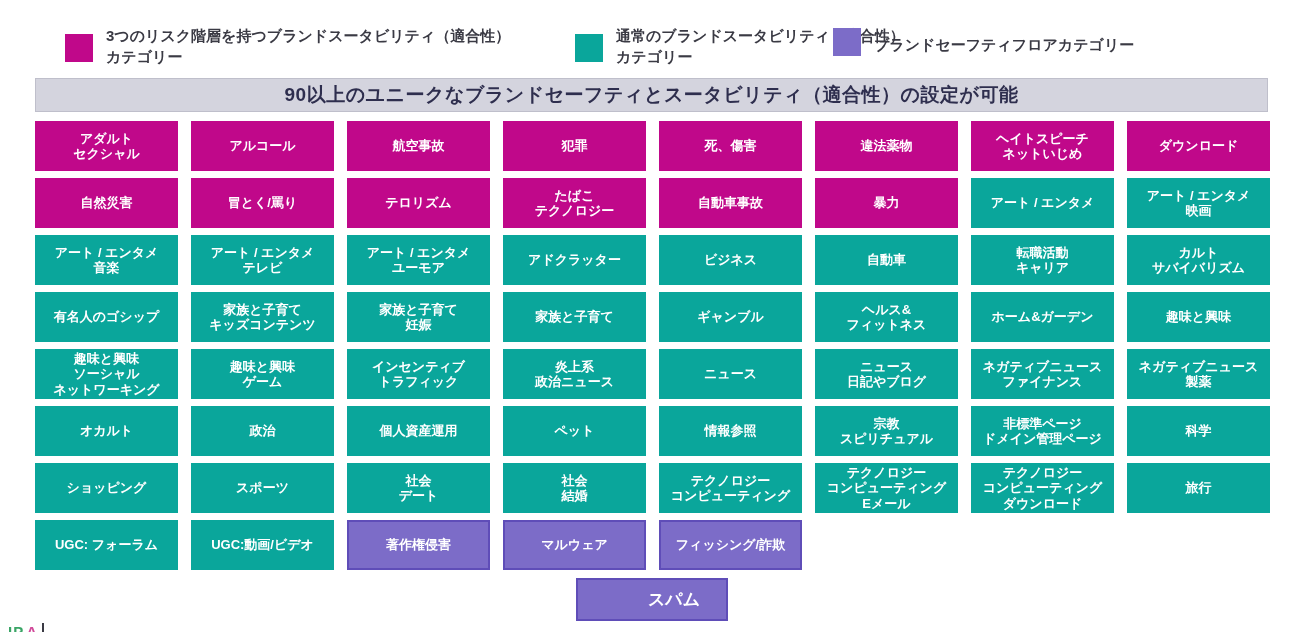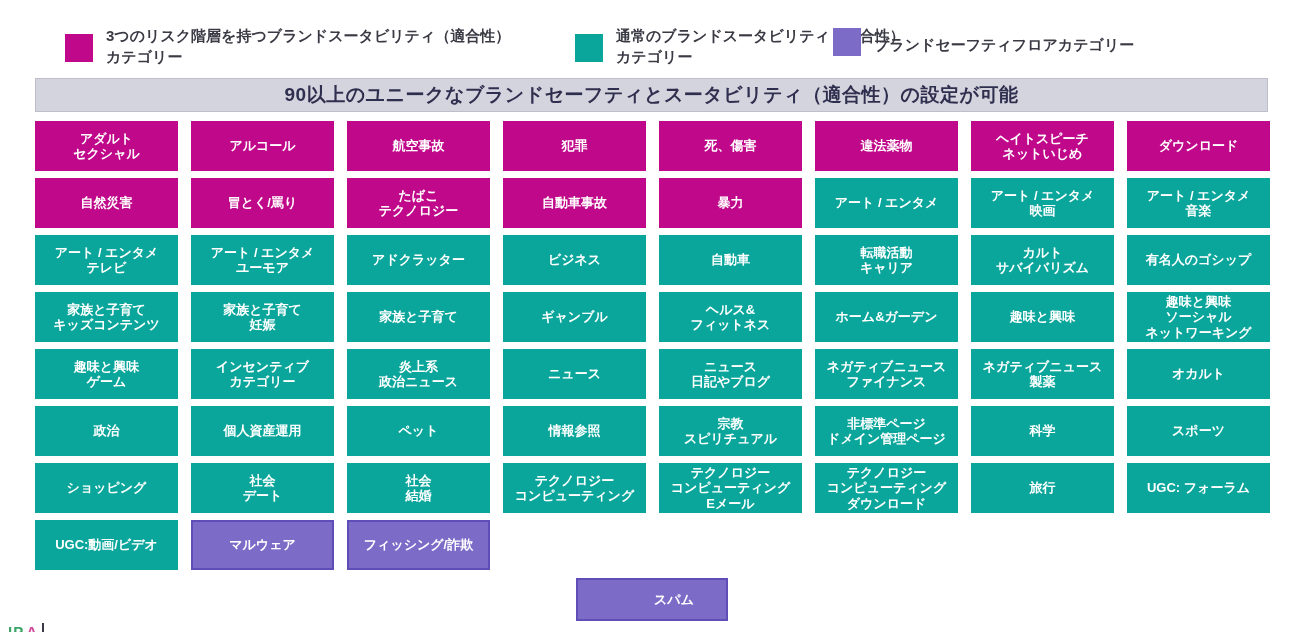--- a/index.html
+++ b/index.html
@@ -39,21 +39,21 @@
     color:#ffffff;font-weight:bold;font-size:13px;line-height:1.18;
     white-space:pre-line;
   }
   .risk3{background:var(--risk3);}
   .standard{background:var(--standard);}
   .floor{background:var(--floor);border:2px solid var(--floorBorder);}
   
   .spam-tile{
     position:absolute;left:576px;top:578px;width:152px;height:43px;
     box-sizing:border-box;display:flex;align-items:center;justify-content:center;
-    color:#fff;font-weight:bold;font-size:13px;padding-left:44px;
+    color:#fff;font-weight:bold;font-size:17px;padding-left:44px;
   }
   
   .partial-logo{
     position:absolute;left:8px;top:623px;height:9px;overflow:hidden;
     font-size:15px;font-weight:bold;letter-spacing:1px;display:flex;gap:2px;
   }
   .partial-logo .p1{color:#3aa566;}
   .partial-logo .p2{color:#d14a9a;}
   .partial-logo .bar{width:2px;height:14px;background:#3a3a44;margin-left:2px;}
 </style>
@@ -83,20 +83,21 @@
     <div class="tile risk3">アルコール</div>
     <div class="tile risk3">航空事故</div>
     <div class="tile risk3">犯罪</div>
     <div class="tile risk3">死、傷害</div>
     <div class="tile risk3">違法薬物</div>
     <div class="tile risk3">ヘイトスピーチ
 ネットいじめ</div>
     <div class="tile risk3">ダウンロード</div>
     <div class="tile risk3">自然災害</div>
     <div class="tile risk3">冒とく/罵り</div>
+    <div class="tile risk3">テロリズム</div>
     <div class="tile risk3">たばこ
 テクノロジー</div>
     <div class="tile risk3">自動車事故</div>
     <div class="tile risk3">暴力</div>
     <div class="tile standard">アート / エンタメ</div>
     <div class="tile standard">アート / エンタメ
 映画</div>
     <div class="tile standard">アート / エンタメ
 音楽</div>
     <div class="tile standard">アート / エンタメ
@@ -120,57 +121,58 @@
     <div class="tile standard">ヘルス&amp;
 フィットネス</div>
     <div class="tile standard">ホーム&amp;ガーデン</div>
     <div class="tile standard">趣味と興味</div>
     <div class="tile standard">趣味と興味
 ソーシャル
 ネットワーキング</div>
     <div class="tile standard">趣味と興味
 ゲーム</div>
     <div class="tile standard">インセンティブ
-カテゴリー</div>
+トラフィック</div>
     <div class="tile standard">炎上系
 政治ニュース</div>
     <div class="tile standard">ニュース</div>
     <div class="tile standard">ニュース
 日記やブログ</div>
     <div class="tile standard">ネガティブニュース
 ファイナンス</div>
     <div class="tile standard">ネガティブニュース
 製薬</div>
     <div class="tile standard">オカルト</div>
     <div class="tile standard">政治</div>
     <div class="tile standard">個人資産運用</div>
     <div class="tile standard">ペット</div>
     <div class="tile standard">情報参照</div>
     <div class="tile standard">宗教
 スピリチュアル</div>
     <div class="tile standard">非標準ページ
 ドメイン管理ページ</div>
     <div class="tile standard">科学</div>
+    <div class="tile standard">ショッピング</div>
     <div class="tile standard">スポーツ</div>
-    <div class="tile standard">ショッピング</div>
     <div class="tile standard">社会
 デート</div>
     <div class="tile standard">社会
 結婚</div>
     <div class="tile standard">テクノロジー
 コンピューティング</div>
     <div class="tile standard">テクノロジー
 コンピューティング
 Eメール</div>
     <div class="tile standard">テクノロジー
 コンピューティング
 ダウンロード</div>
     <div class="tile standard">旅行</div>
     <div class="tile standard">UGC: フォーラム</div>
     <div class="tile standard">UGC:動画/ビデオ</div>
+    <div class="tile floor">著作権侵害</div>
     <div class="tile floor">マルウェア</div>
     <div class="tile floor">フィッシング/詐欺</div>
   </div>
 
 <div class="spam-tile floor">スパム</div>
 
 <div class="partial-logo">
   <span class="p1">IP</span>
   <span class="p2">A</span>
   <span class="bar"></span>

